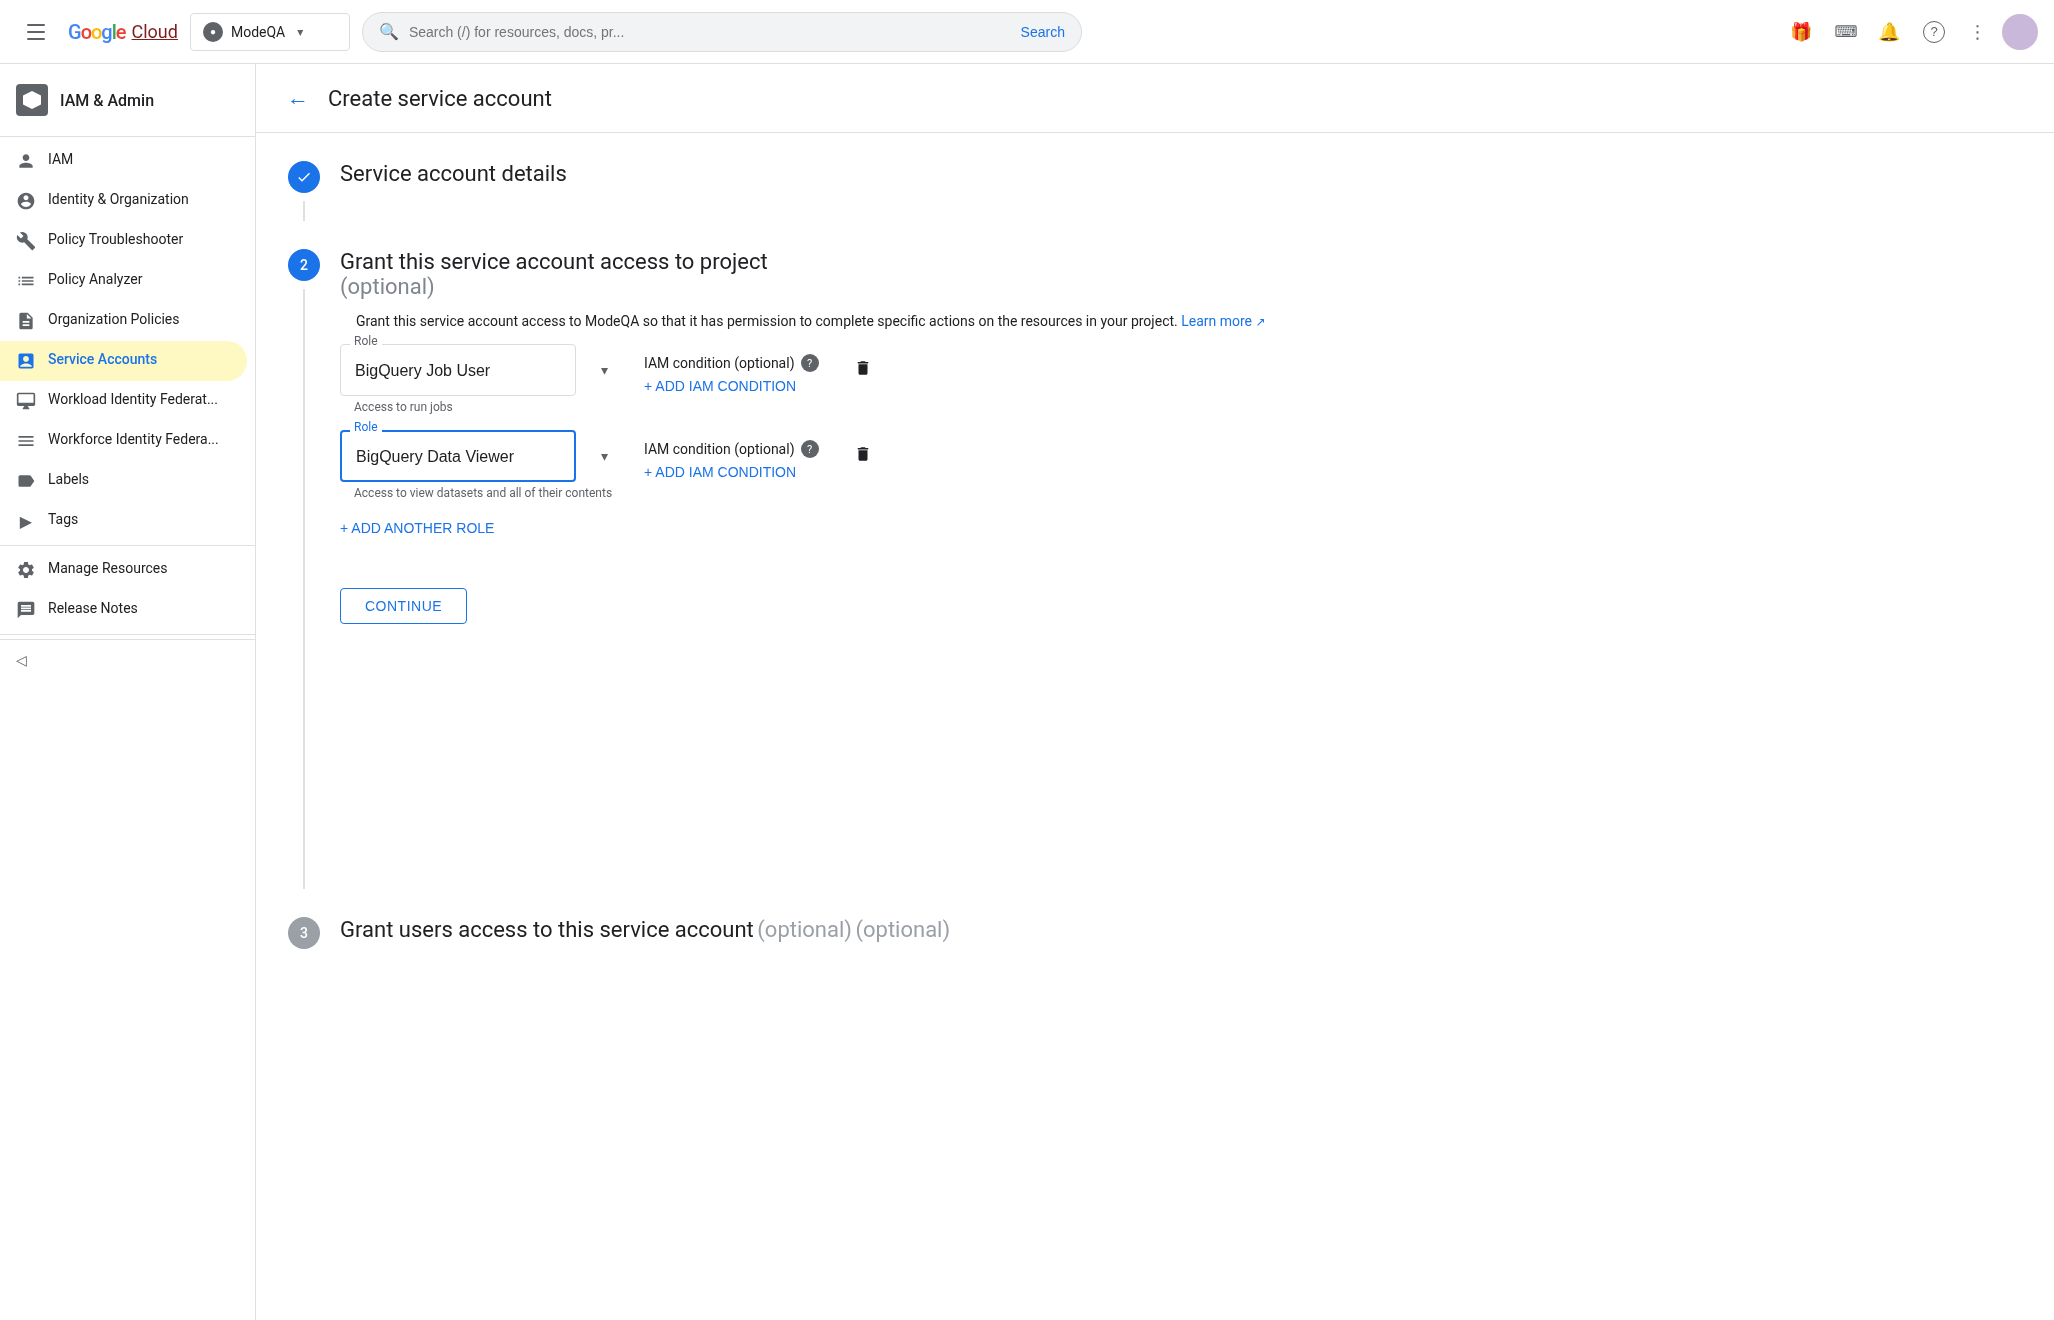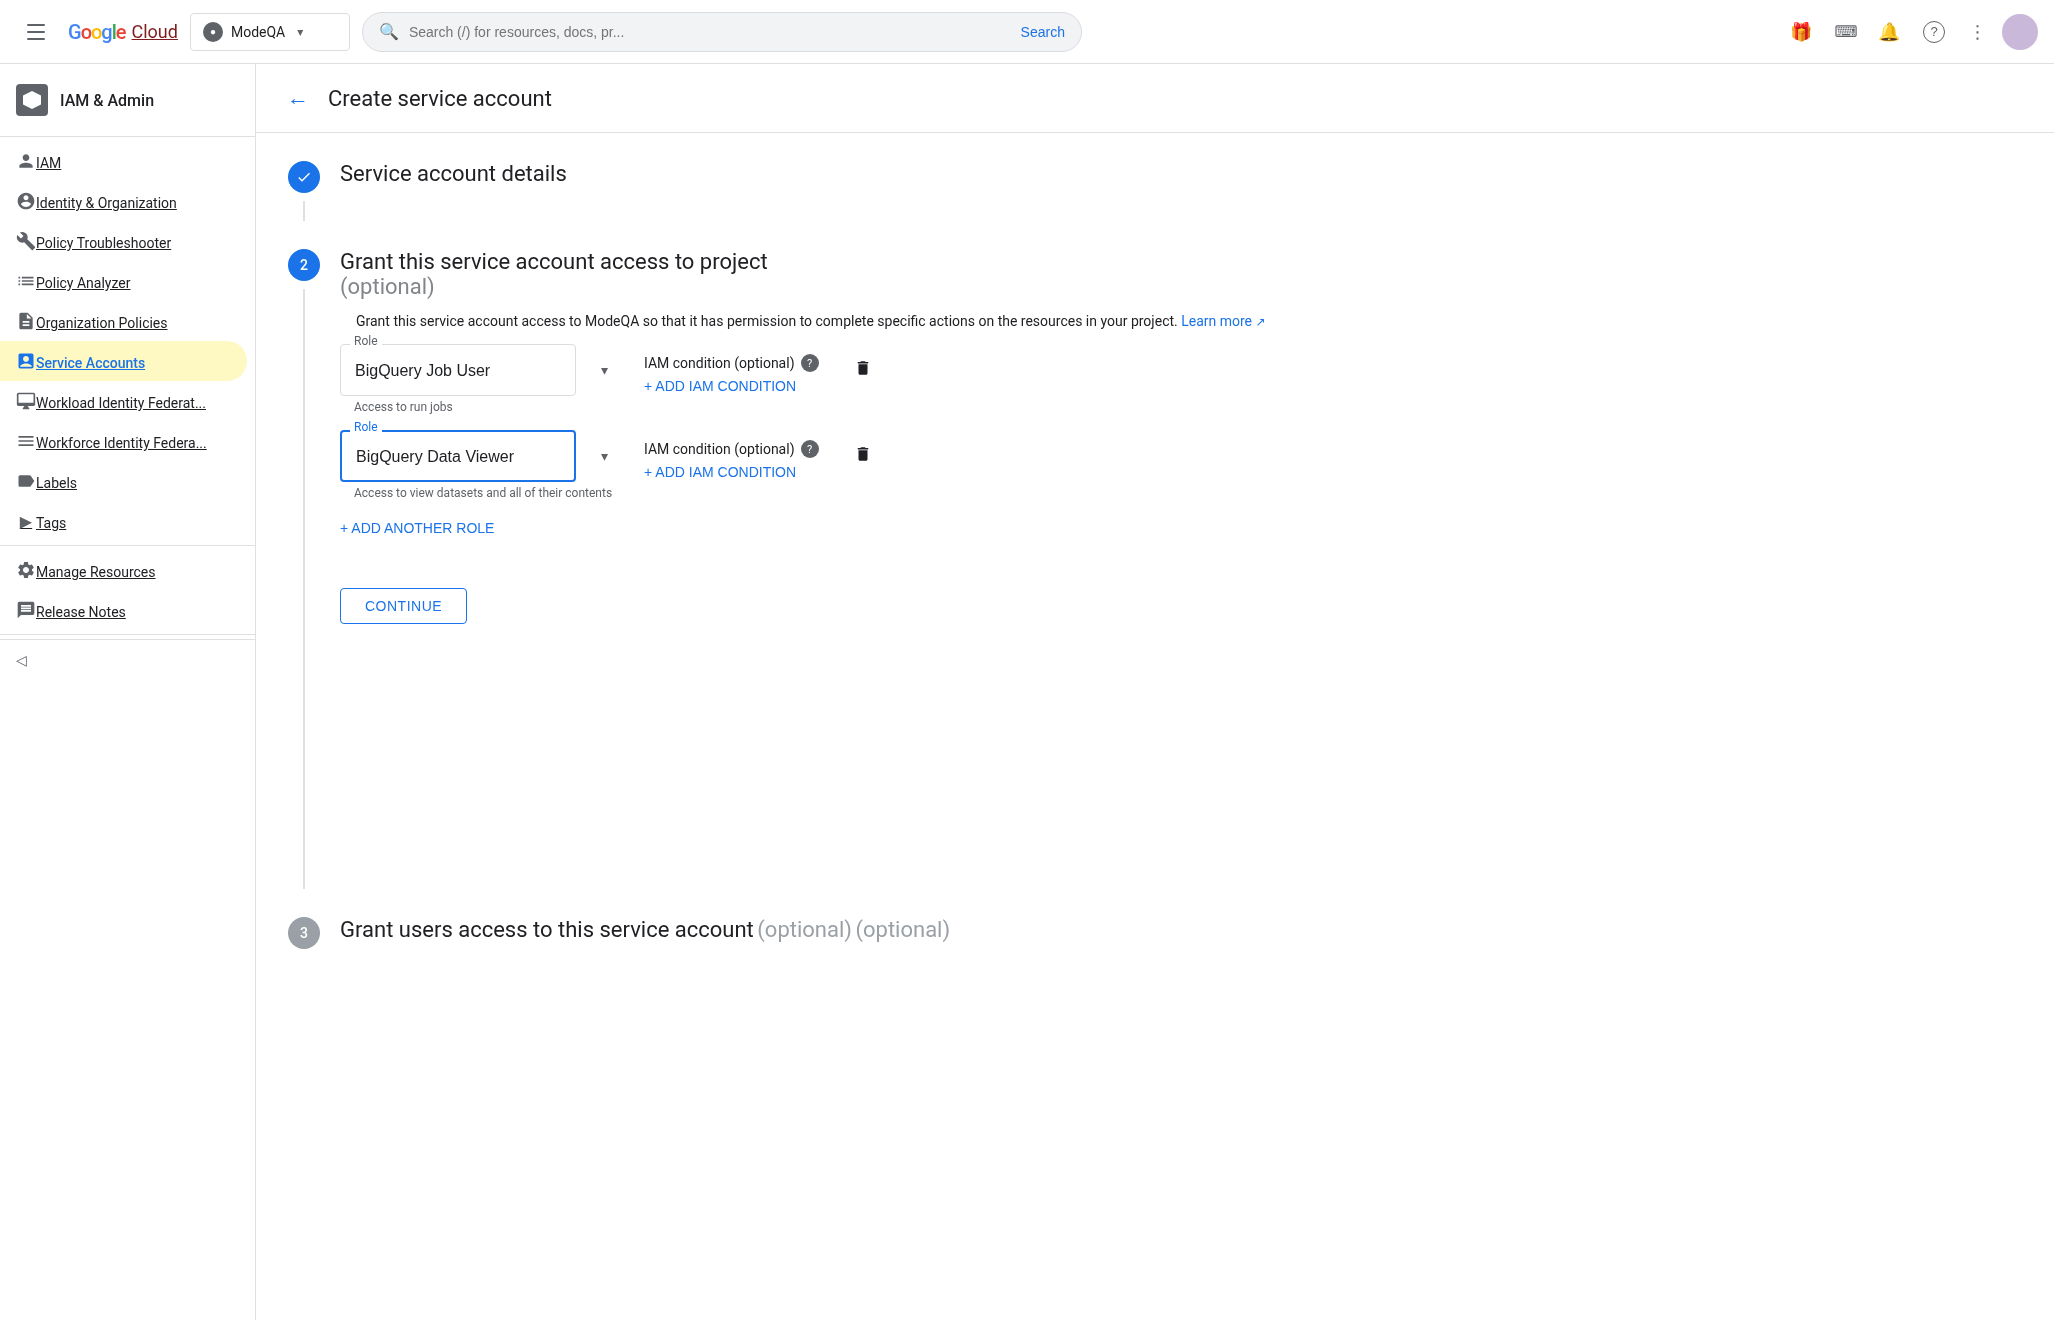--- a/index.html
+++ b/index.html
@@ -115,28 +115,27 @@
       background: #fff;
       clip-path: polygon(50% 0%, 100% 25%, 100% 75%, 50% 100%, 0% 75%, 0% 25%);
     }
     .sidebar-title {
       font-size: 16px; font-weight: 500; color: #202124;
     }
     .sidebar-divider {
       height: 1px; background: #e0e0e0; margin: 4px 0;
     }
     .sidebar-item {
-      display: flex; align-items: flex-end; 
+      display: flex; align-items: flex-start; gap: 12px;
       padding: 10px 16px;
       cursor: pointer;
       border-radius: 0 24px 24px 0;
       margin-right: 8px;
       font-size: 14px; color: #202124;
       position: relative;
-      text-decoration: underline;
     }
     .sidebar-item.active {
       background: #fef9c3;
       color: #1a73e8;
       font-weight: 500;
     }
     .sidebar-item .item-icon {
       width: 20px; height: 20px;
       display: flex; align-items: center; justify-content: center;
       color: #5f6368; font-size: 16px; flex-shrink: 0;

